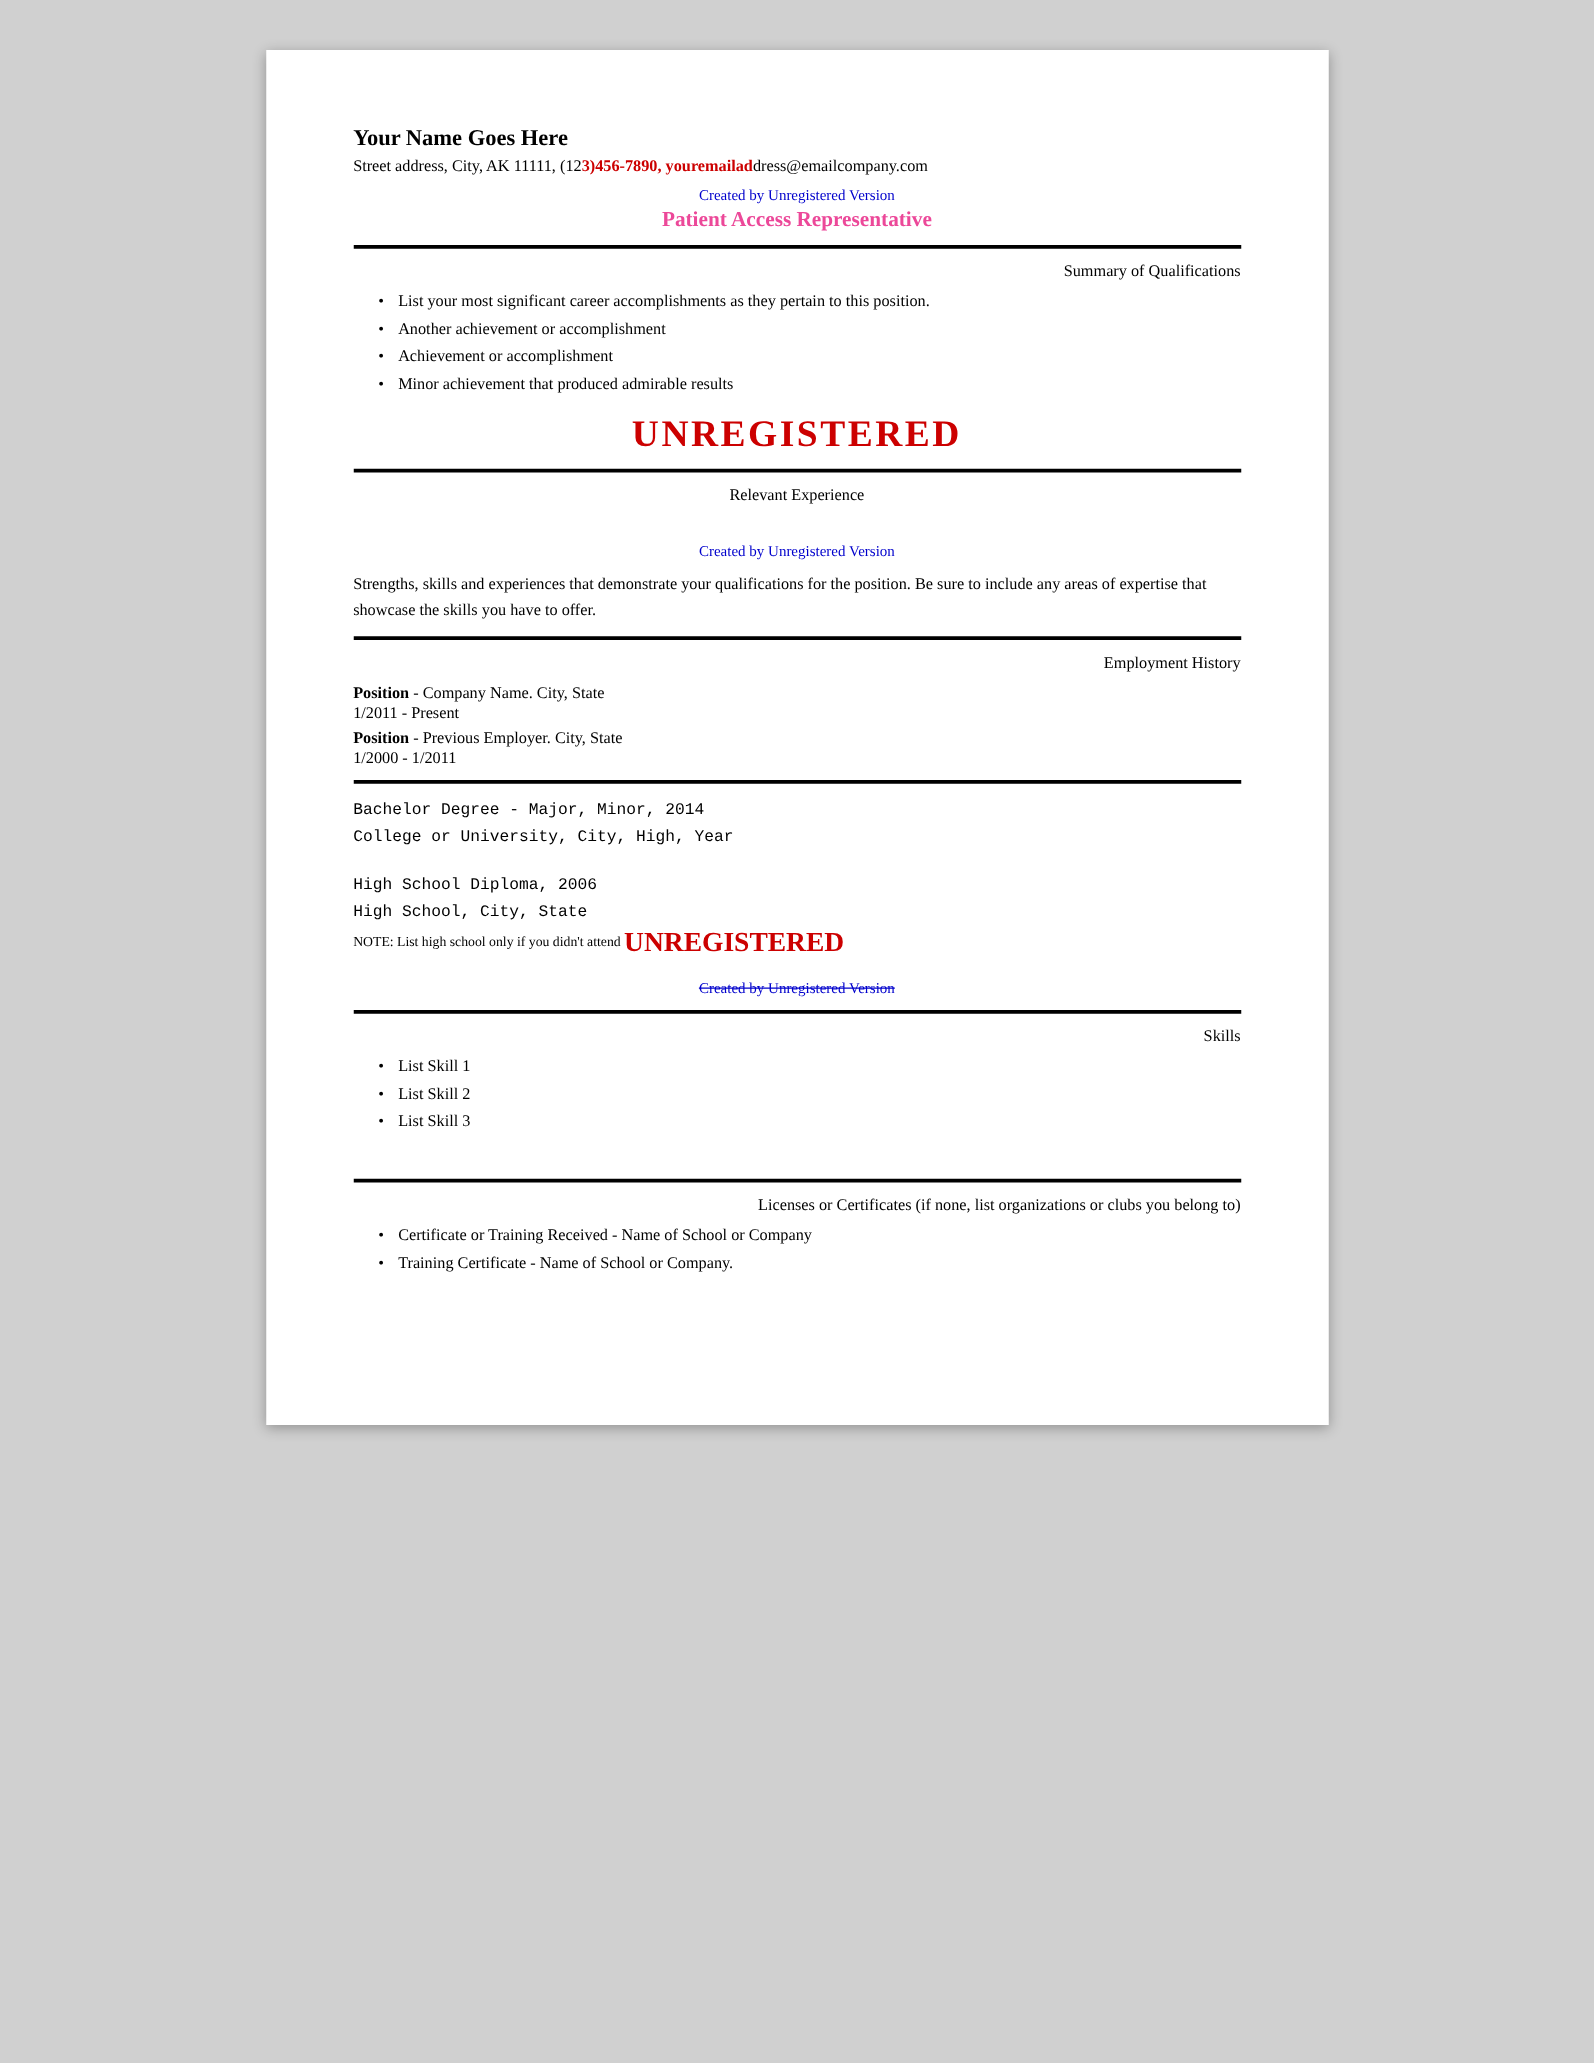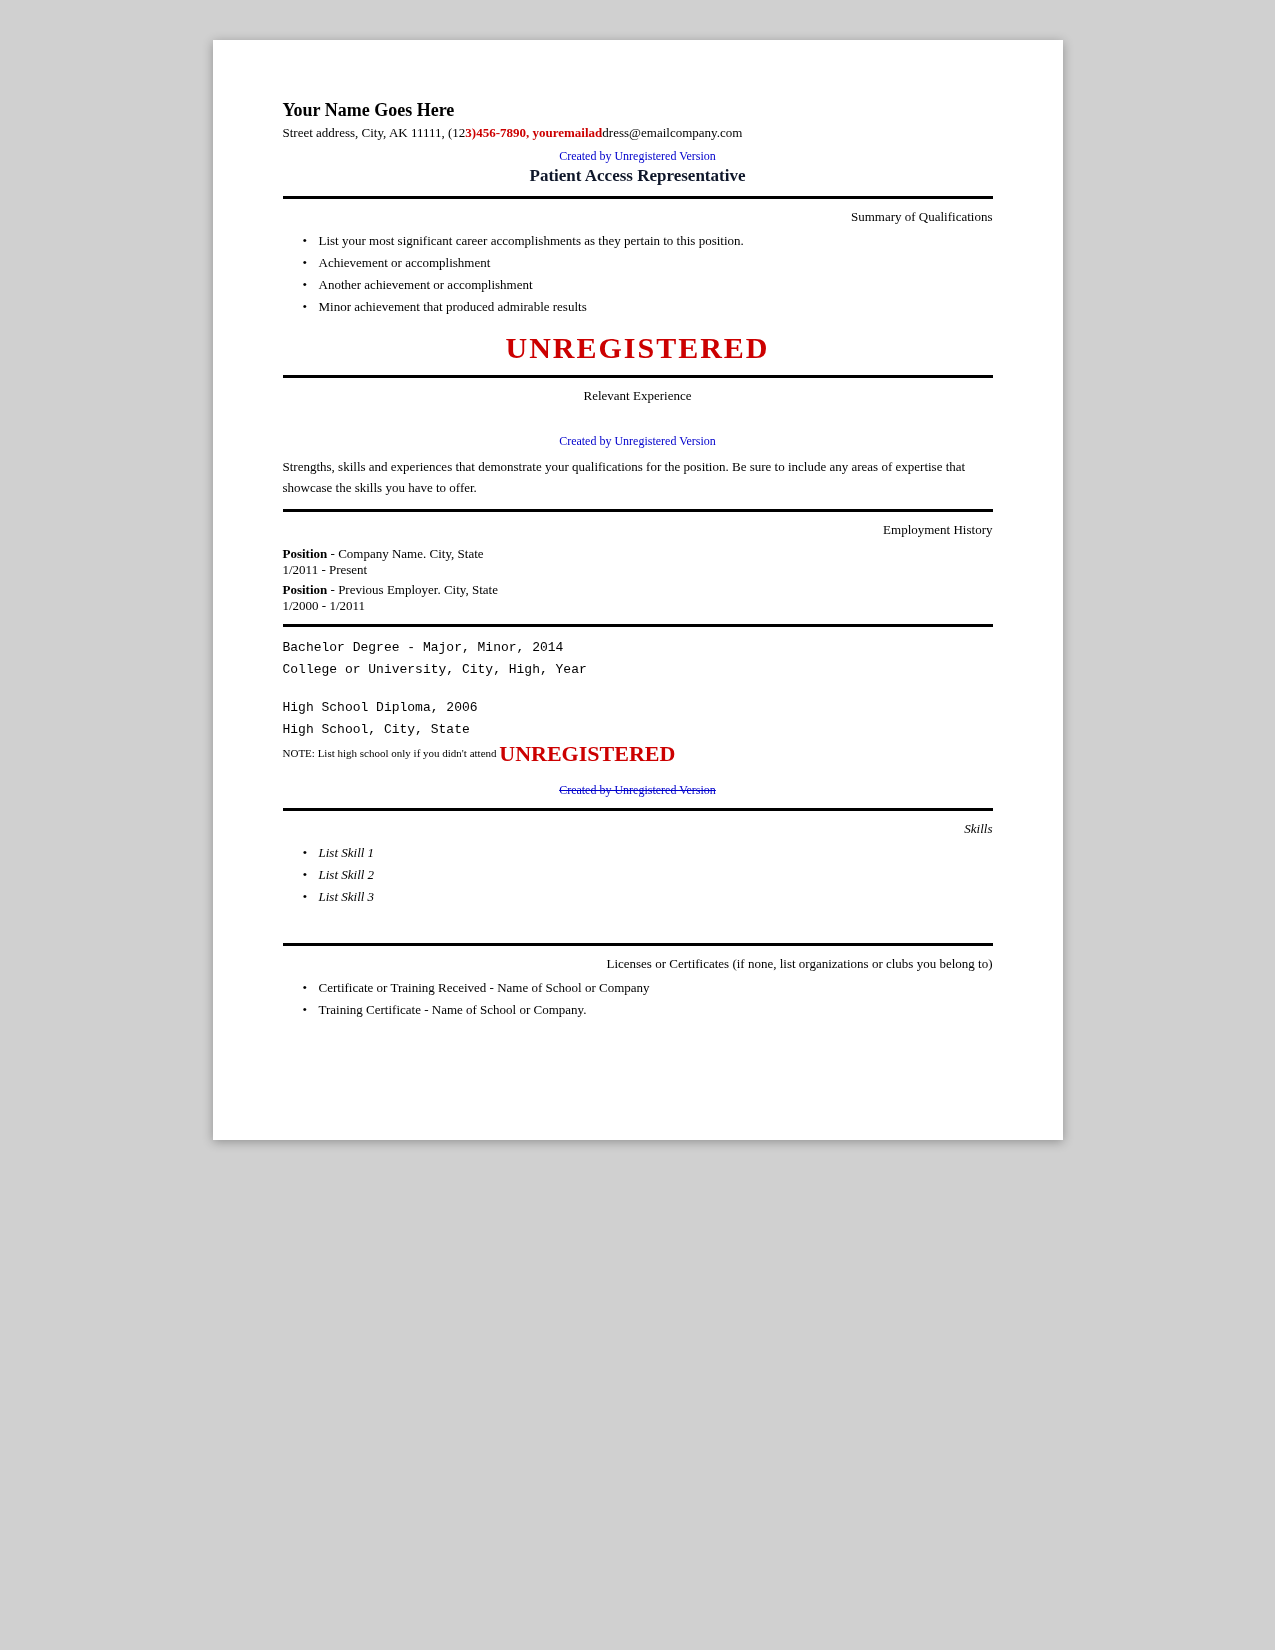--- a/index.html
+++ b/index.html
@@ -52,21 +52,21 @@
       color: #0000cc;
       font-size: 12px;
       margin-top: 8px;
       margin-bottom: 2px;
     }
 
     .job-title-center {
       text-align: center;
       font-size: 17px;
       font-weight: bold;
-      color: #0f172a;
+      color: #ec4899;
       margin-bottom: 10px;
     }
 
     .thick-divider {
       border: none;
       border-top: 3px solid #000;
       margin: 10px 0;
     }
 
     .section-label {
@@ -185,21 +185,20 @@
     .created-by-center-strikethrough {
       text-align: center;
       color: #0000cc;
       font-size: 12px;
       text-decoration: line-through;
       margin: 6px 0;
     }
 
     .skills-section {
       margin-top: 6px;
-      font-style: italic;
     }
 
     .licenses-section {
       margin-top: 8px;
     }
 
     .section-spacing {
       margin-top: 10px;
     }
   </style>
@@ -218,22 +217,22 @@
     <div class="job-title-center">Patient Access Representative</div>
   </div>
 
   <hr class="thick-divider">
 
   
   <div class="section-spacing">
     <div class="section-label">Summary of Qualifications</div>
     <ul class="bullet-list">
       <li>List your most significant career accomplishments as they pertain to this position.</li>
+      <li>Another achievement or accomplishment</li>
       <li>Achievement or accomplishment</li>
-      <li>Another achievement or accomplishment</li>
       <li>Minor achievement that produced admirable results</li>
     </ul>
   </div>
 
   
   <div class="unregistered-big">UNREGISTERED</div>
 
   <hr class="thick-divider">
 
   

